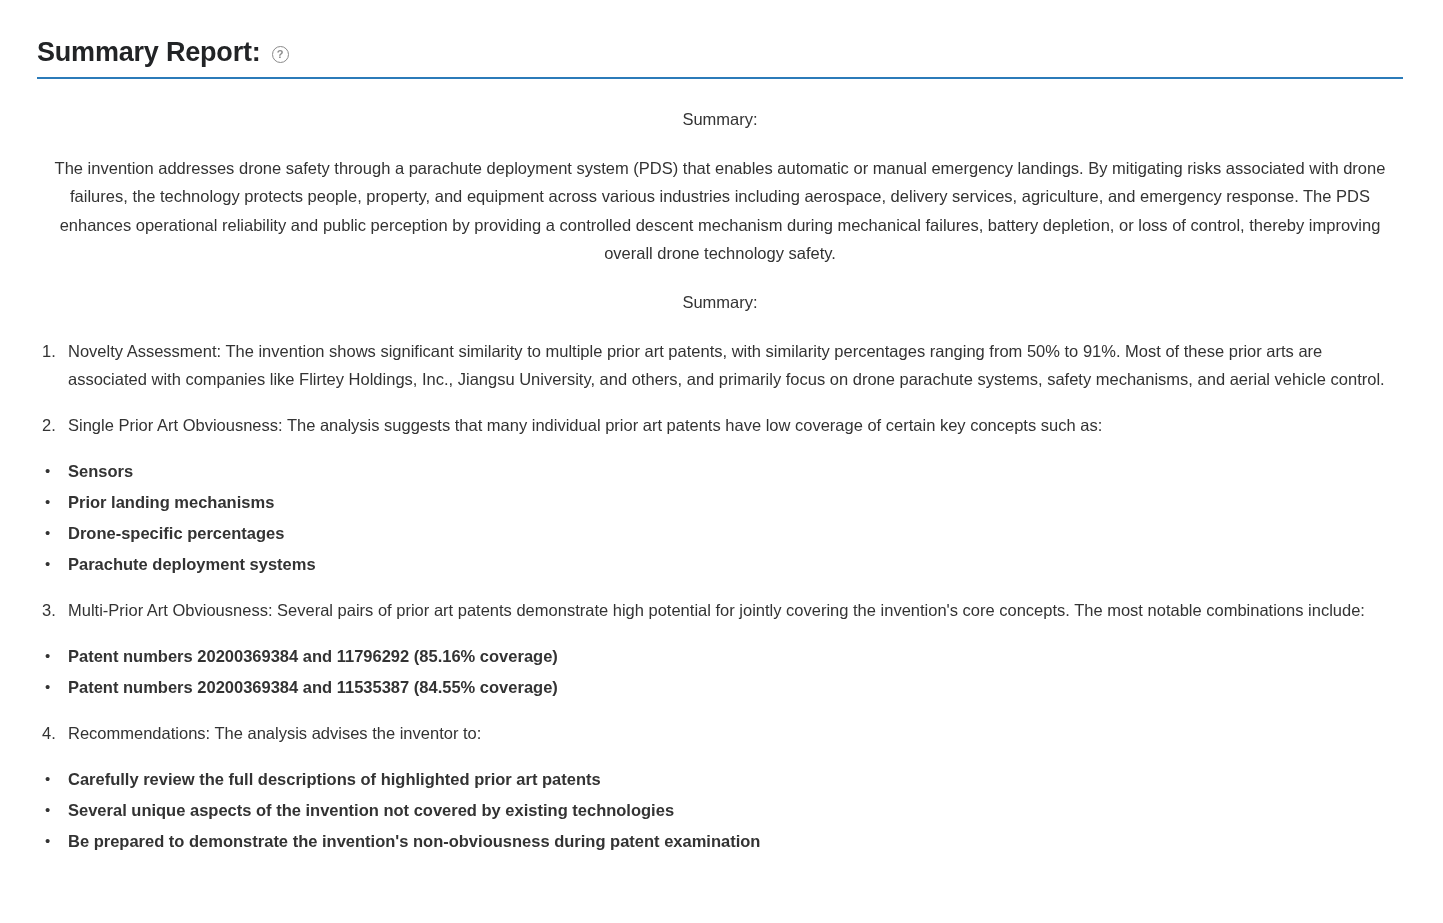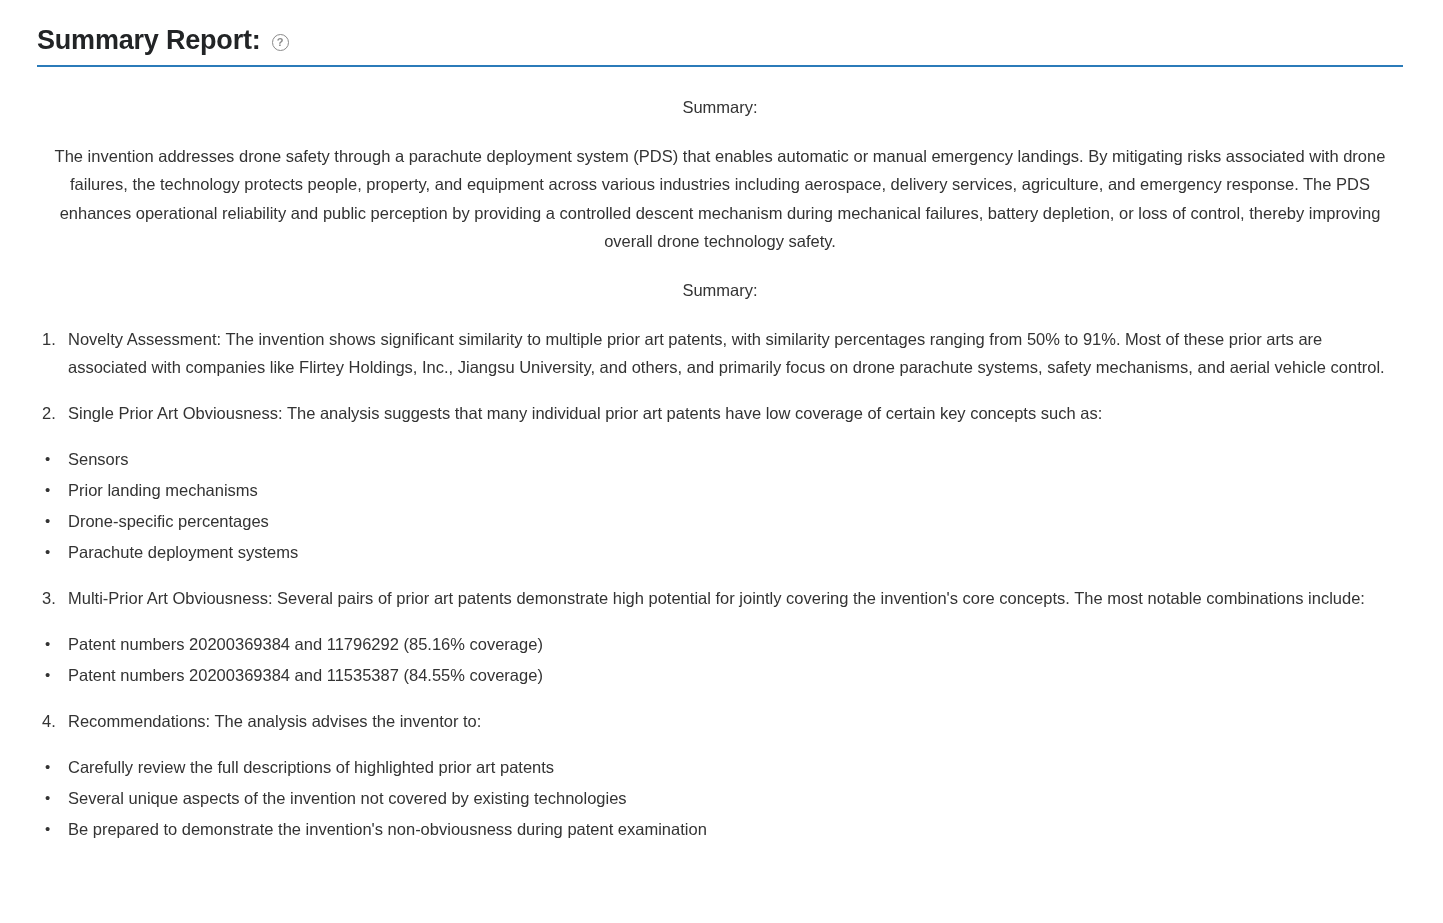--- a/index.html
+++ b/index.html
@@ -15,21 +15,21 @@
     min-height: 923px;
   }
   .page {
     padding: 24px 40px 30px 37px;
     width: 1443px;
   }
   .report-header {
     display: flex;
     align-items: center;
     gap: 11px;
-    margin: 0 0 2px 0;
+    margin: 12px 0 2px 0;
   }
   .page-title {
     font-size: 27px;
     font-weight: 700;
     color: #222426;
     margin: 0;
     line-height: 1.2;
     letter-spacing: -0.2px;
   }
   .help-icon {
@@ -86,20 +86,21 @@
     margin: 0 0 3px 0;
   }
   .bullet-dot {
     flex: 0 0 31px;
     padding-left: 8px;
     font-size: 15px;
     line-height: 1.85;
   }
   .bullet-text {
     flex: 1;
+    font-weight: bold;
   }
 </style>
 </head>
 <body>
 
 <div class="page">
 
   <div class="report-header">
     <h1 class="page-title">Summary Report:</h1>
     <span class="help-icon">?</span>

